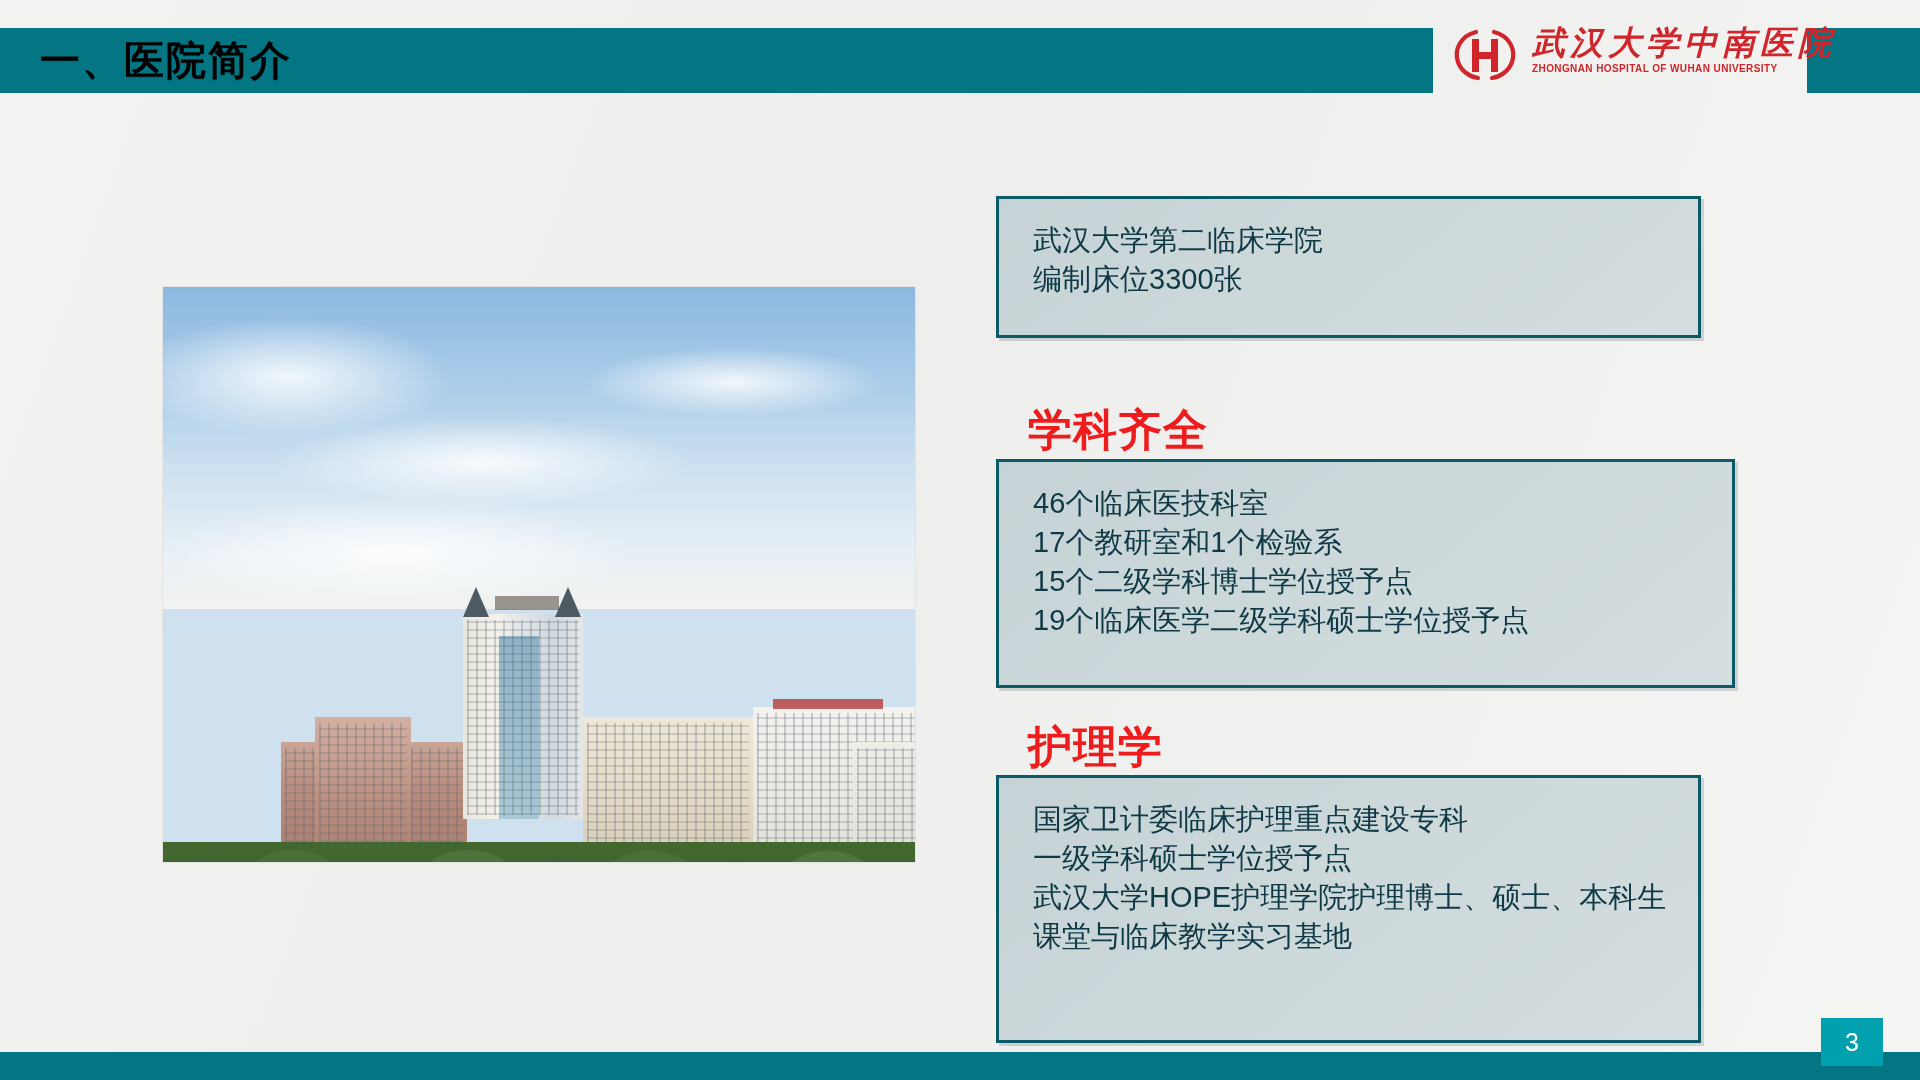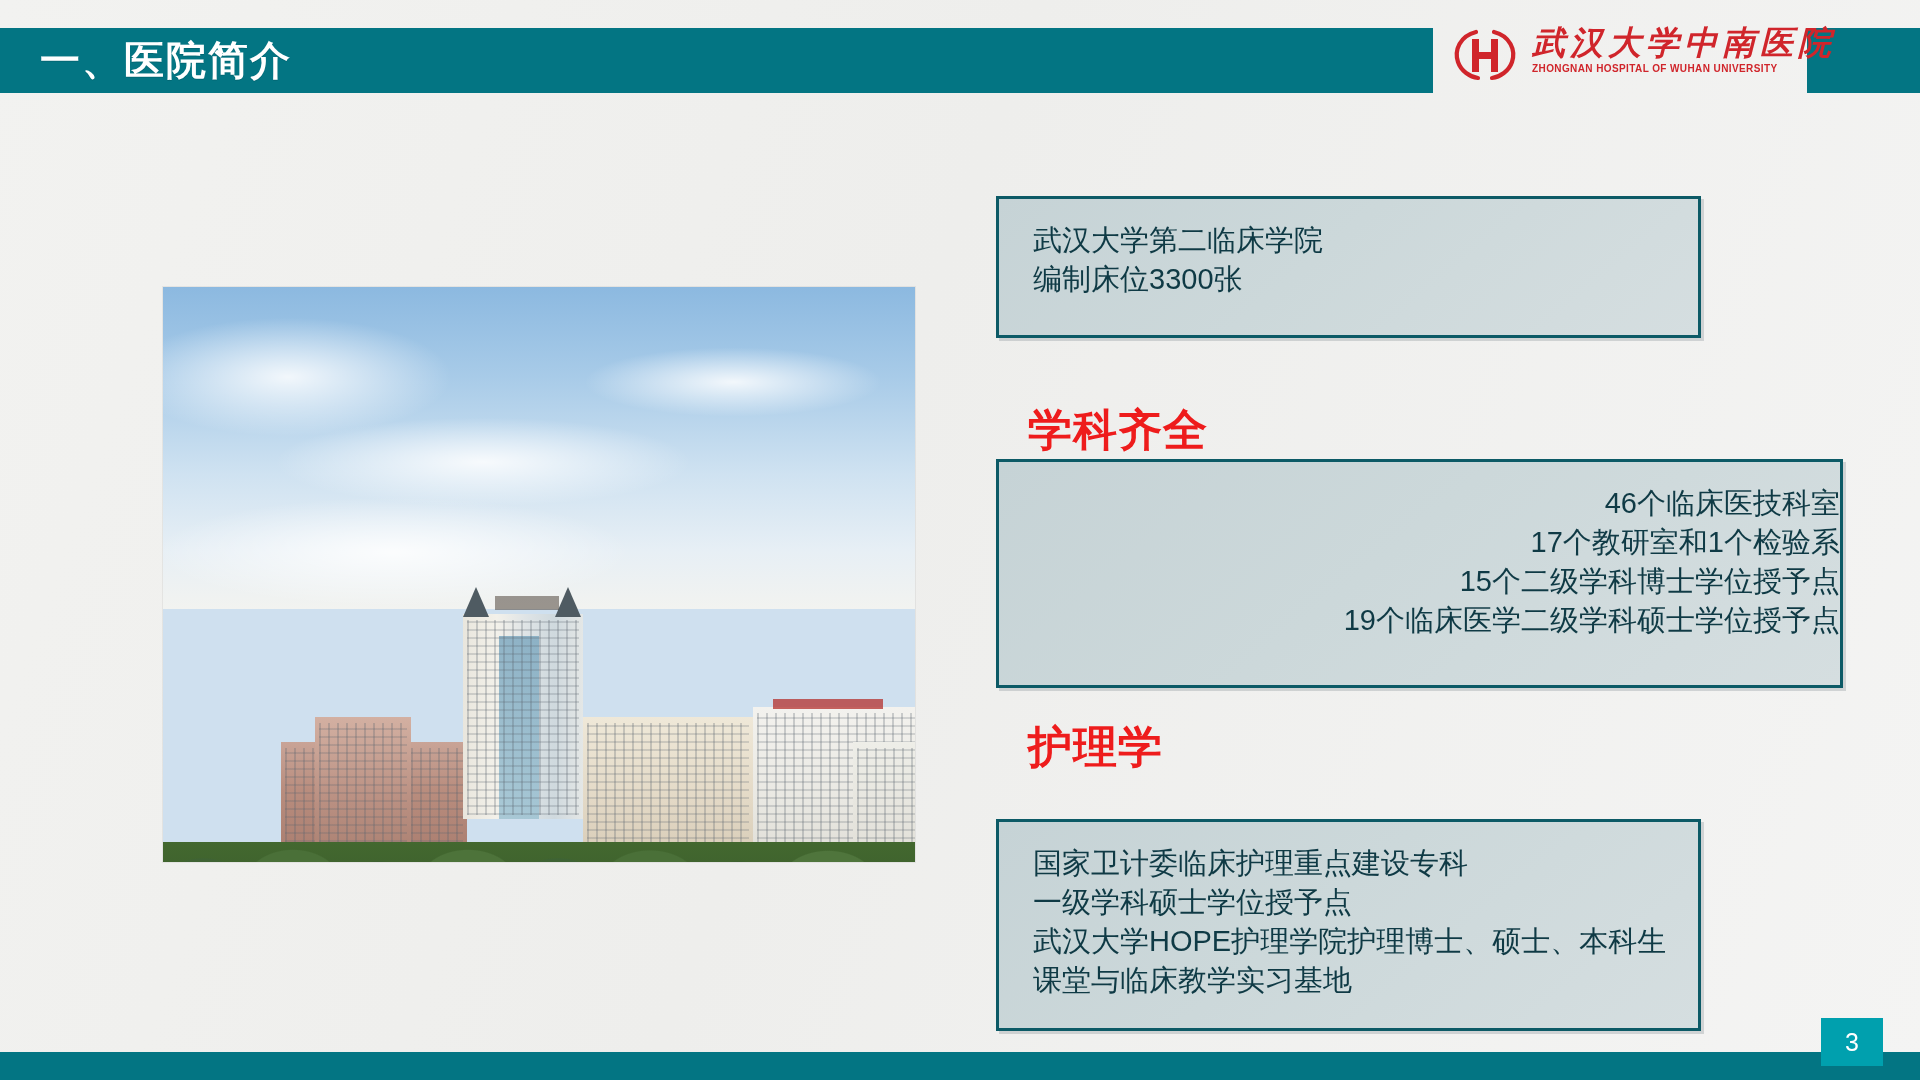--- a/index.html
+++ b/index.html
@@ -18,21 +18,21 @@
   }
 
   
   .header-bar {
     position:absolute; left:0; top:28px;
     width:1433px; height:65px;
     background:#037583;
     display:flex; align-items:center;
   }
   .header-title {
-    color:#ffffff;
+    color:#000000;
     font-size:40px;
     font-weight:bold;
     letter-spacing:2px;
     margin-left:40px;
     white-space:nowrap;
     text-shadow:0 1px 0 rgba(0,0,0,.12);
   }
   .header-right-block {
     position:absolute; right:0; top:28px;
     width:113px; height:65px;
@@ -155,22 +155,22 @@
     box-shadow:3px 3px 0 rgba(120,130,135,.28);
   }
   .info-box .line {
     color:#0f3a45;
     font-size:29px;
     line-height:1.34;
     white-space:nowrap;
   }
   .box-pad { padding:22px 0 22px 34px; }
   .box1 { left:996px; top:196px; width:705px; height:142px; }
-  .box2 { left:996px; top:459px; width:847px; height:229px;text-align:right; }
-  .box3 { left:996px; top:775px; width:705px; height:212px;margin-top:44px; }
+  .box2 { left:996px; top:459px; width:739px; height:229px; }
+  .box3 { left:996px; top:775px; width:705px; height:268px; }
   .box3 .line { white-space:normal; }
 
   .red-inline { color:#ee1c1c; font-weight:bold; }
 
   .section-head {
     position:absolute;
     color:#ee1c1c;
     font-size:44px;
     font-weight:bold;
     letter-spacing:1px;

